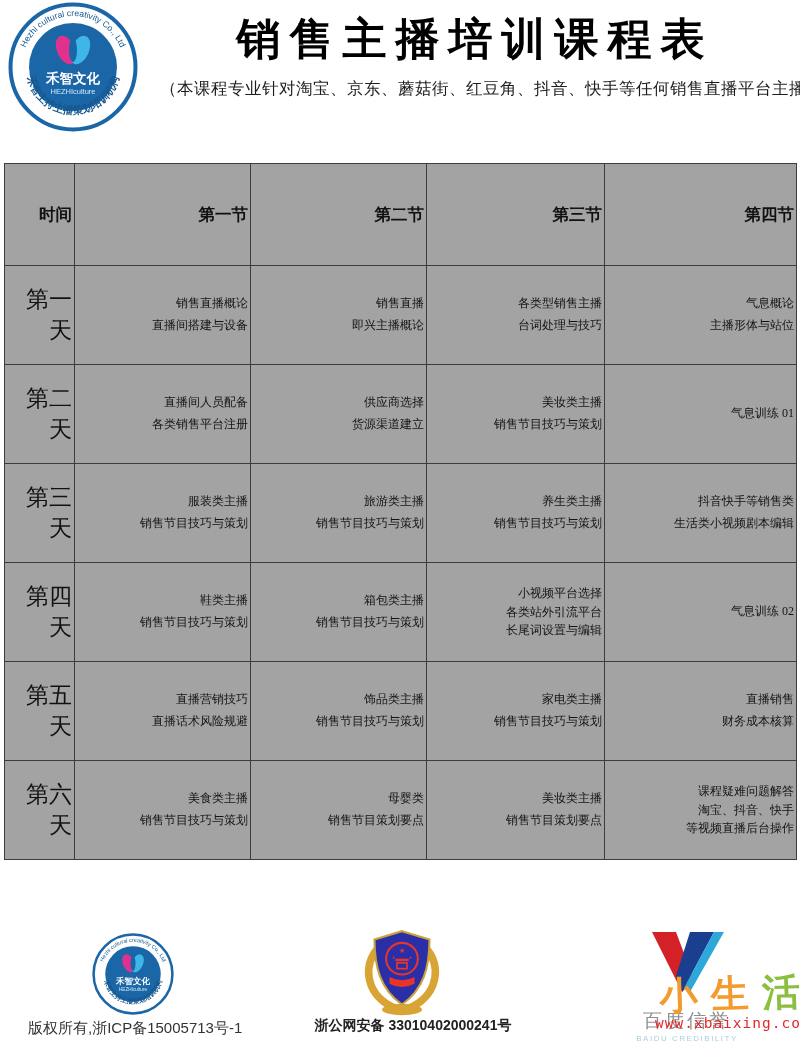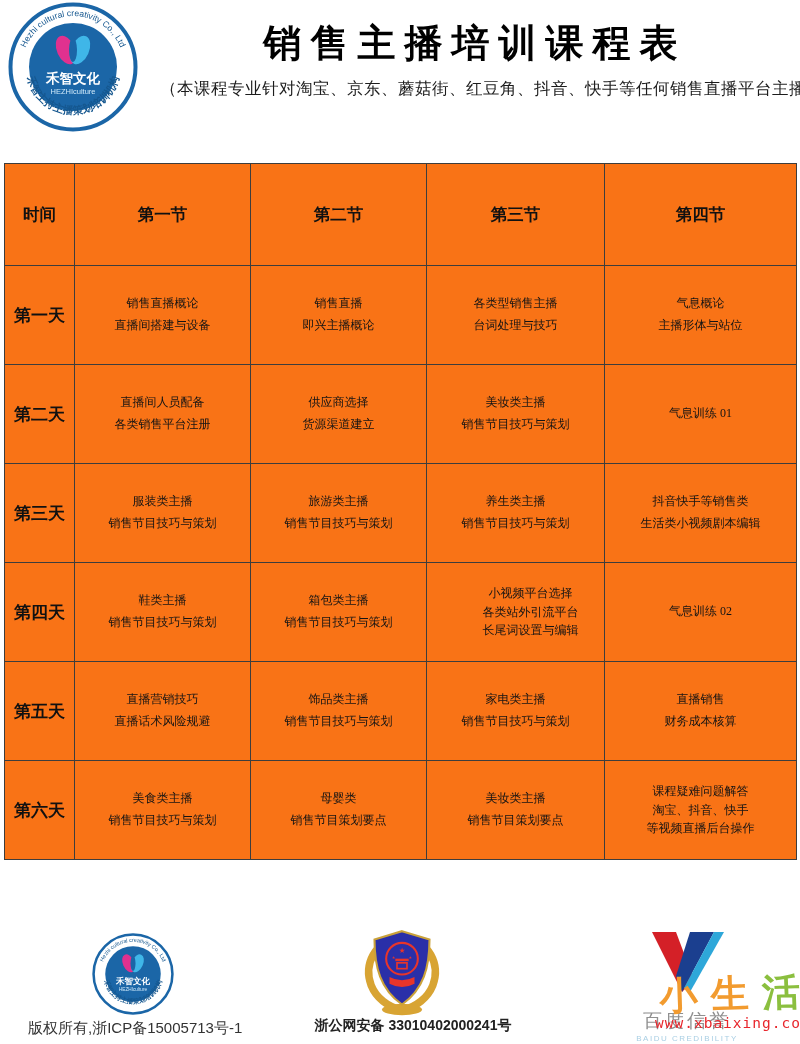--- a/index.html
+++ b/index.html
@@ -4,36 +4,36 @@
 <style>
   html,body{margin:0;padding:0;}
   .page{
     position:relative;width:800px;height:1044px;background:#ffffff;overflow:hidden;
     font-family:"Liberation Serif","DejaVu Serif",serif;color:#111;
   }
   
   .hdr-logo{position:absolute;left:8px;top:2px;}
   .title-block{position:absolute;left:160px;top:10px;width:630px;text-align:center;}
   .main-title{
-    margin:8px;font-size:38px;font-weight:900;letter-spacing:9px;color:#000;
+    margin:0;font-size:44px;font-weight:900;letter-spacing:9px;color:#000;
     font-family:"Liberation Serif","DejaVu Serif",serif;white-space:nowrap;
   }
   .sub-title{margin-top:9px;font-size:16.5px;color:#1c1c1c;letter-spacing:0.5px;white-space:nowrap;}
   
   table.course{
     position:absolute;left:4px;top:163px;width:792px;
     border-collapse:collapse;table-layout:fixed;
   }
   table.course th,table.course td{
-    border:1.5px solid #3d3d3d;text-align:center;vertical-align:middle;
-    padding:2px;background:#f97316;
+    border:1.5px solid #3d3d3d;text-align:right;vertical-align:middle;
+    padding:2px;background:#a3a3a3;
   }
   table.course thead th{height:97px;font-size:16.5px;font-weight:600;}
   table.course tbody tr{height:99px;}
-  table.course tbody th{font-size:17px;font-weight:700;}
+  table.course tbody th{font-size:23px;font-weight:400;}
   table.course td{font-size:12px;line-height:1.8;color:#141414;}
   
   .ft-logo{position:absolute;left:92px;top:933px;}
   .icp-text{position:absolute;left:28px;top:1019px;width:230px;text-align:left;
     font-size:15px;color:#333;font-family:"Liberation Sans","DejaVu Sans",sans-serif;}
   .badge{position:absolute;left:360px;top:927px;}
   .police-text{position:absolute;left:288px;top:1017px;width:250px;text-align:center;
     font-size:14px;font-weight:700;color:#222;font-family:"Liberation Sans","DejaVu Sans",sans-serif;}
   .baidu{position:absolute;left:622px;top:932px;width:130px;text-align:center;z-index:1;}
   .baidu-v{display:block;margin:0 auto;}

